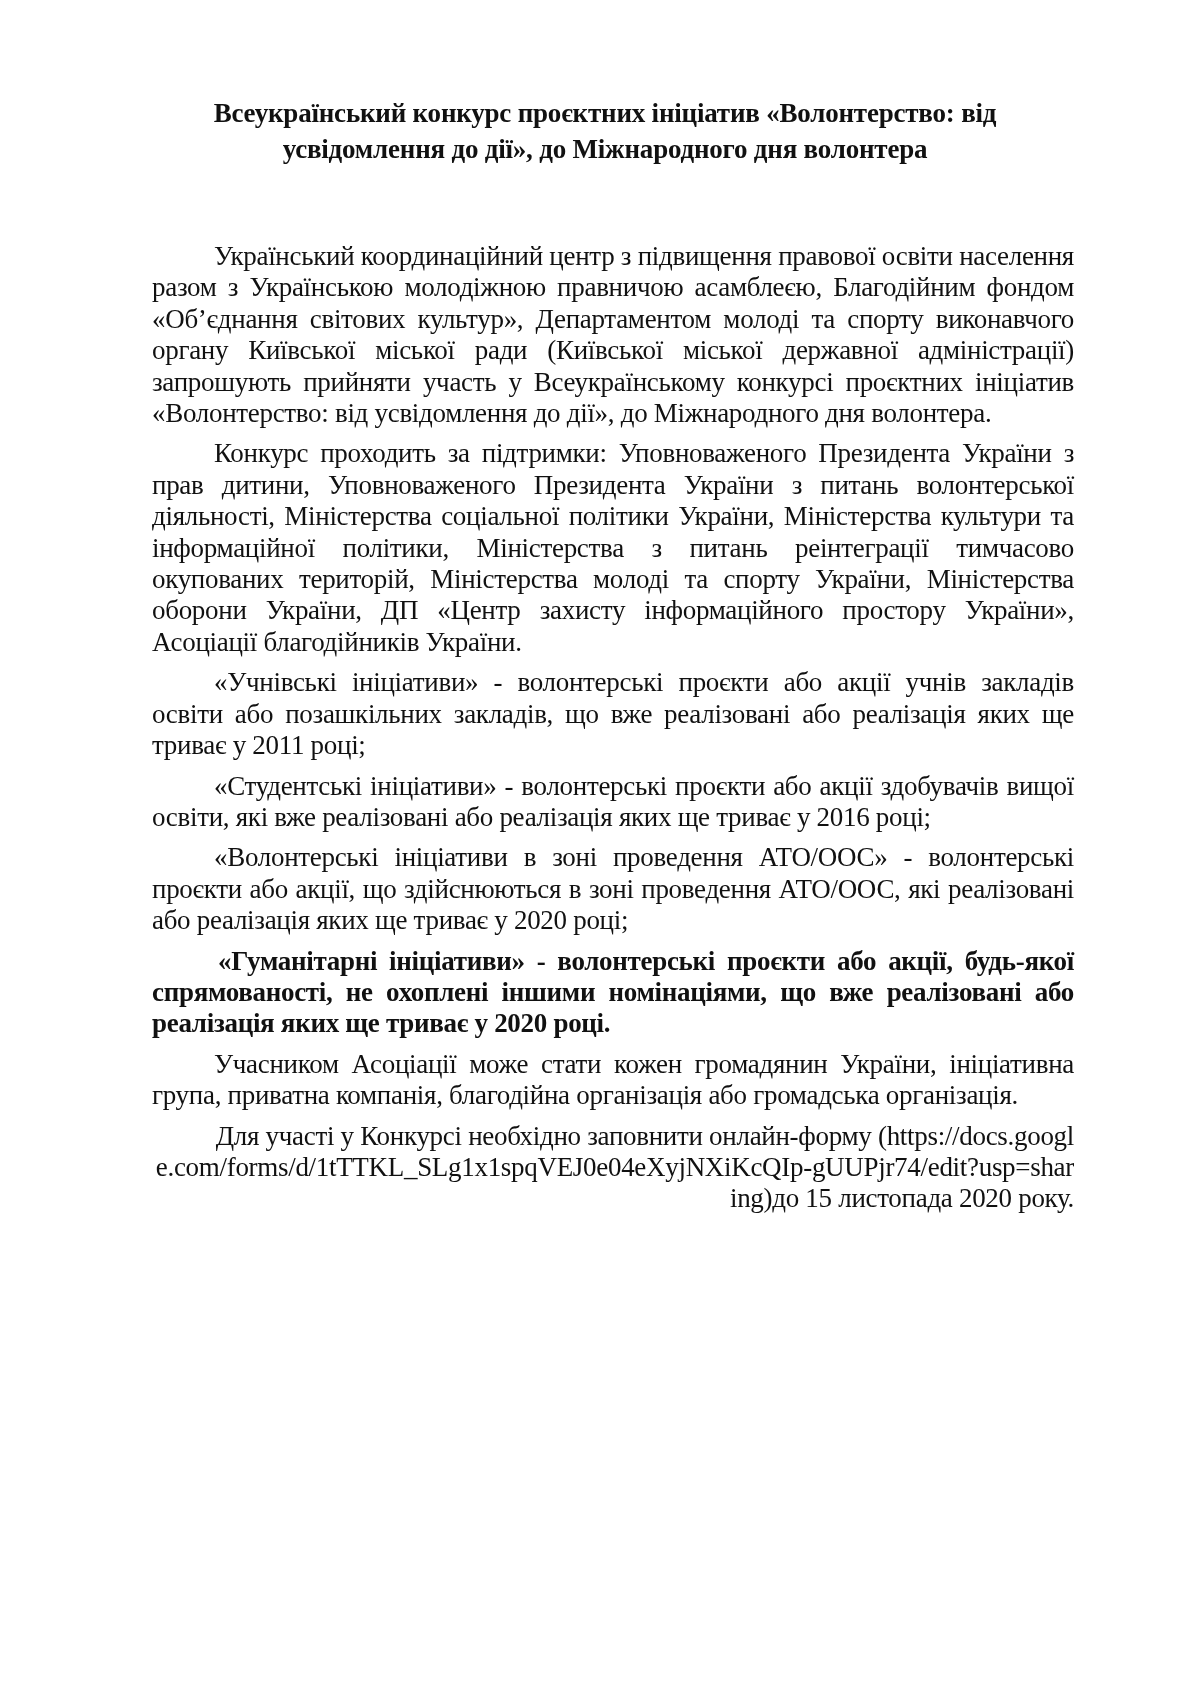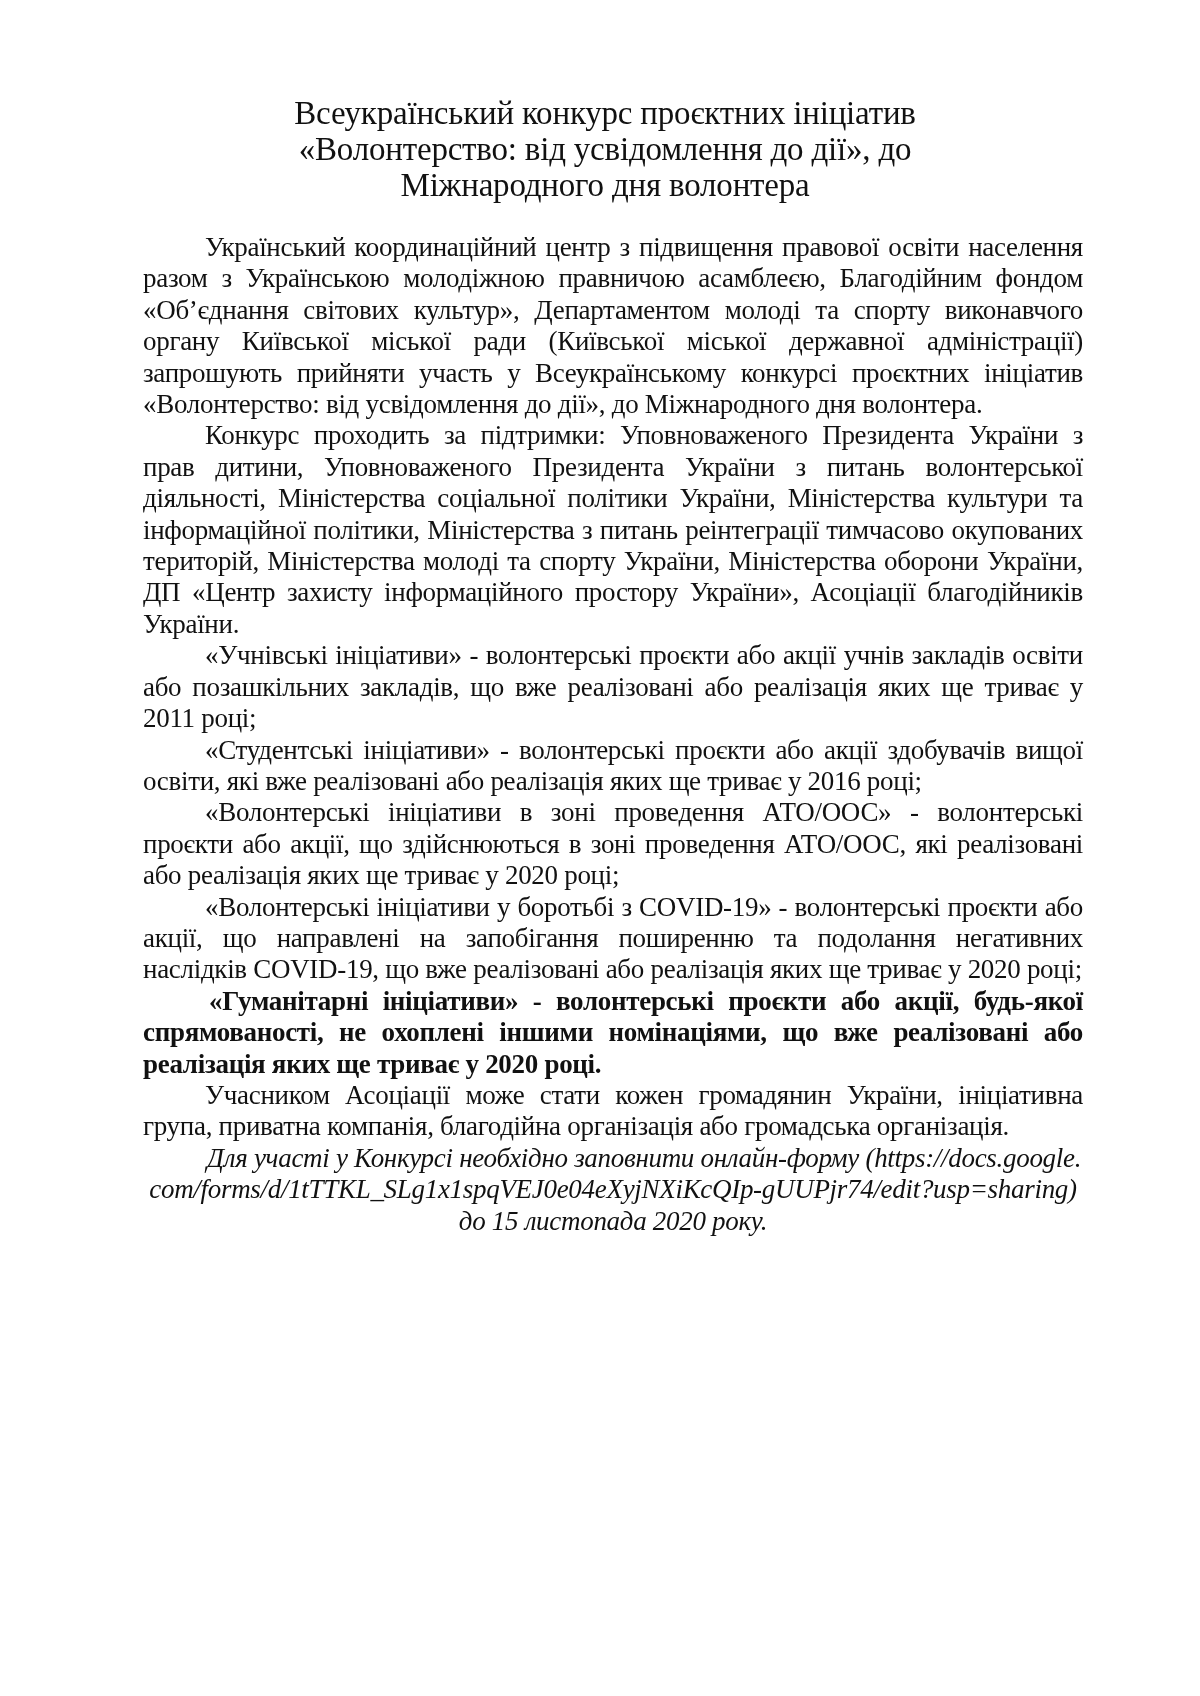--- a/index.html
+++ b/index.html
@@ -22,66 +22,65 @@
       width: 1200px;
       height: 1696px;
       background: #ffffff;
     }
     .title {
       position: absolute;
       left: 200px;
       top: 95px;
       width: 810px;
       text-align: center;
-      font-size: 33px;
+      font-size: 27px;
       line-height: 36px;
       letter-spacing: -0.2px;
+      font-weight: bold;
     }
     .body-text {
       position: absolute;
       left: 143px;
       top: 232px;
       width: 940px;
       font-size: 27px;
       line-height: 31.4px;
       letter-spacing: -0.3px;
     }
     .para {
-      margin: 0;
+      margin: 9px;
       text-indent: 62px;
       text-align: justify;
       word-spacing: 0px;
     }
     .para.extra-indent {
       text-indent: 66px;
       font-weight: bold;
     }
     .para.url {
-      text-align: center;
-      font-style: italic;
+      text-align: right;
     }
     .url-line {
       word-break: break-all;
     }
   </style>
 </head>
 <body>
 
 <div class="page">
 
   <div class="title">Всеукраїнський  конкурс проєктних ініціатив «Волонтерство: від усвідомлення до дії», до Міжнародного дня волонтера</div>
 
   <div class="body-text">
     <p class="para">Український координаційний центр з підвищення правової освіти населення разом з Українською молодіжною правничою асамблеєю, Благодійним фондом «Об’єднання світових культур», Департаментом  молоді та спорту виконавчого органу Київської міської ради (Київської міської державної адміністрації) запрошують прийняти участь у Всеукраїнському конкурсі проєктних ініціатив «Волонтерство: від усвідомлення до дії», до Міжнародного дня волонтера.</p>
     <p class="para">Конкурс проходить за підтримки: Уповноваженого Президента України з прав дитини, Уповноваженого Президента України з питань волонтерської діяльності, Міністерства соціальної політики України, Міністерства культури та інформаційної політики, Міністерства з питань реінтеграції тимчасово окупованих територій, Міністерства молоді та спорту України, Міністерства оборони України, ДП «Центр захисту інформаційного простору України», Асоціації благодійників України.</p>
 
     <p class="para">«Учнівські ініціативи» - волонтерські проєкти або акції учнів закладів освіти або позашкільних закладів, що вже реалізовані або реалізація яких ще триває у 2011 році;</p>
     <p class="para">«Студентські ініціативи» - волонтерські проєкти або акції здобувачів вищої освіти, які вже реалізовані або реалізація яких ще триває у 2016 році;</p>
     <p class="para">«Волонтерські ініціативи в зоні проведення АТО/ООС» - волонтерські проєкти або акції, що здійснюються в зоні проведення АТО/ООС, які реалізовані або реалізація яких ще триває у 2020 році;</p>
-    <p class="para">«Волонтерські ініціативи у боротьбі з COVID-19» - волонтерські проєкти або акції, що направлені на запобігання поширенню та подолання негативних наслідків COVID-19, що вже реалізовані або реалізація яких ще триває у 2020 році;</p>
     <p class="para extra-indent">«Гуманітарні ініціативи» - волонтерські проєкти або акції, будь-якої спрямованості, не охоплені іншими номінаціями, що вже реалізовані або реалізація яких ще триває у 2020 році.</p>
 
     <p class="para">Учасником Асоціації може стати кожен громадянин України, ініціативна група, приватна компанія, благодійна організація або громадська організація.</p>
 
     <p class="para url">
       <span>Для участі у Конкурсі необхідно заповнити онлайн-форму</span>
       <span class="url-line">(https://docs.google.com/forms/d/1tTTKL_SLg1x1spqVEJ0e04eXyjNXiKcQIp-gUUPjr74/edit?usp=sharing)</span><span>до  15 листопада 2020 року.</span>
     </p>
   </div>
 

